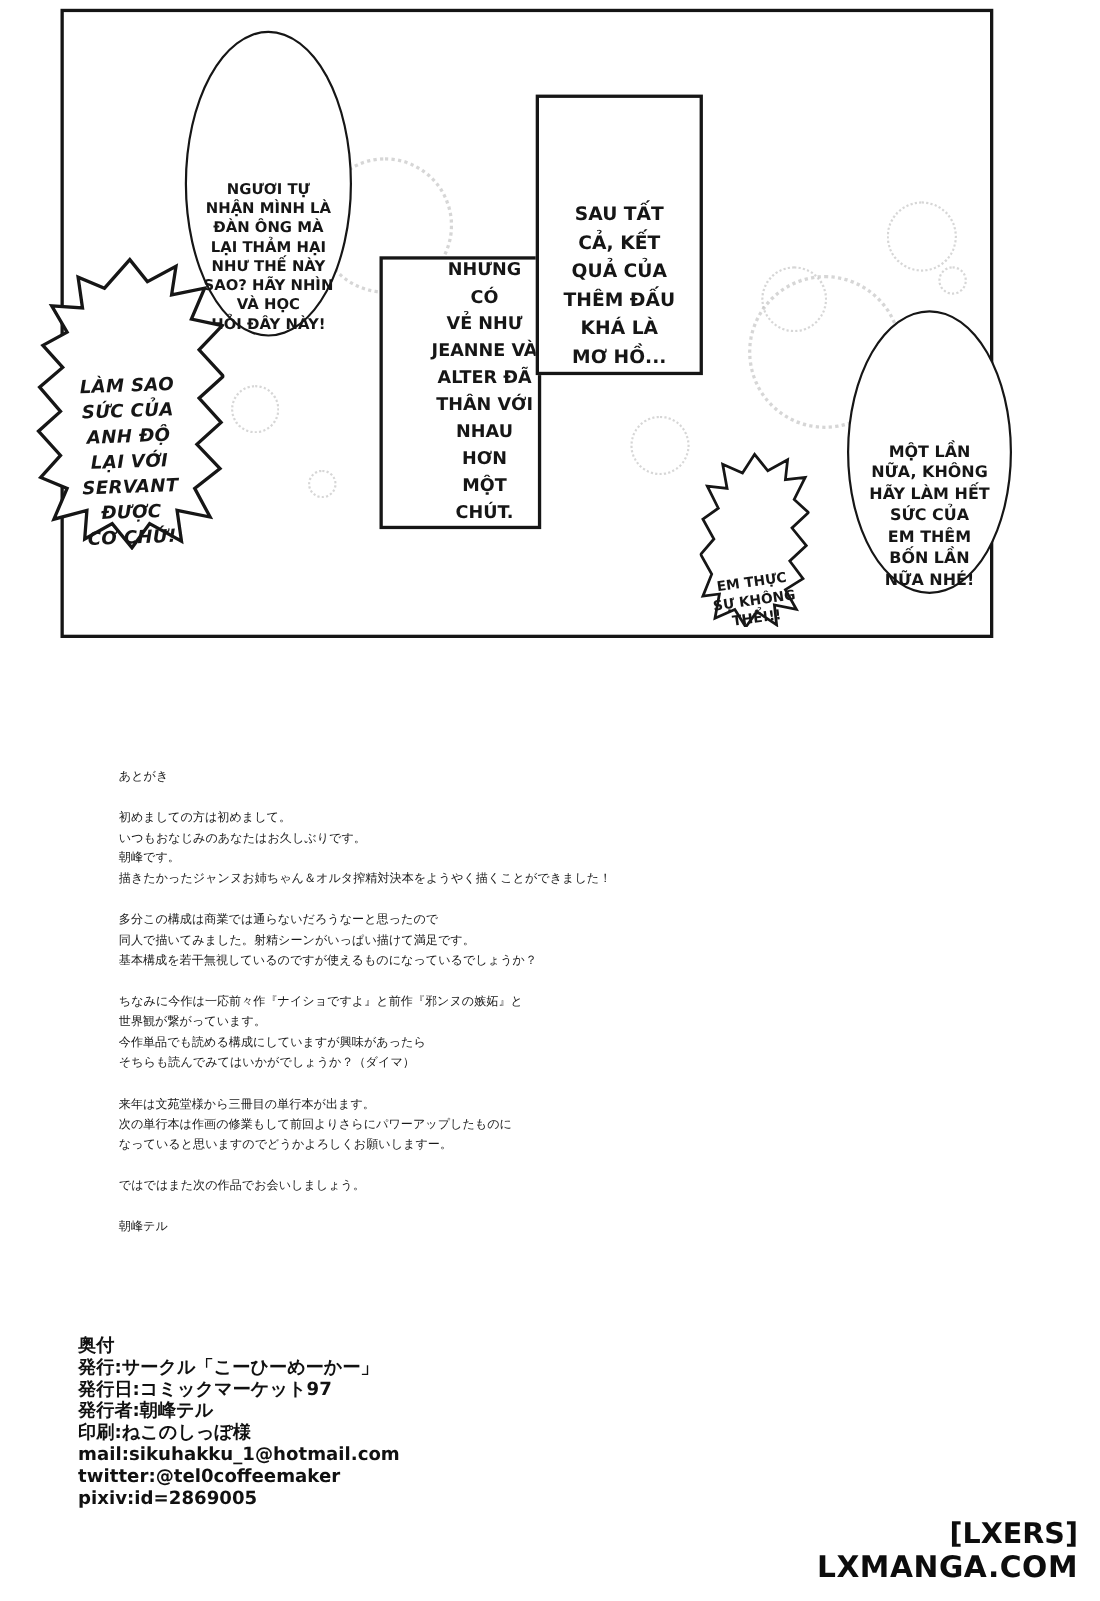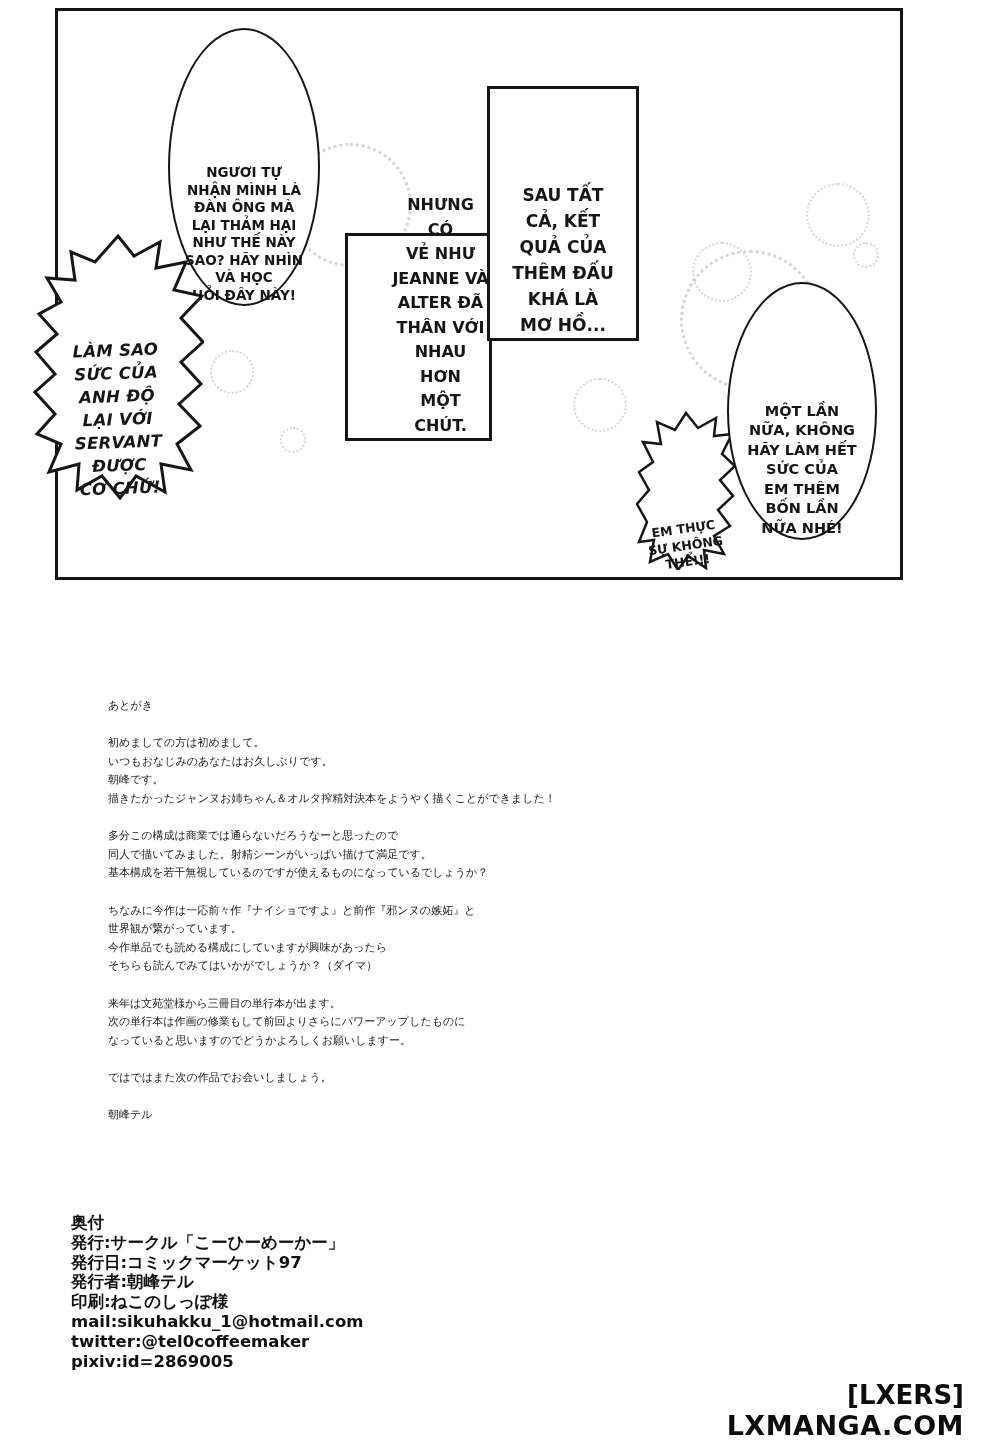--- a/index.html
+++ b/index.html
@@ -26,42 +26,42 @@
   .burst   { background:transparent; border:none; }
   .burst svg { position:absolute; inset:0; width:100%; height:100%; }
   .burst .btext { position:relative; }
 
   .b-ellipse-left { left:168px; top:28px; width:152px; height:278px; }
   .b-ellipse-left .btext { font-size:13.5px; line-height:17.5px; }
 
   .b-burst-left { left:32px; top:232px; width:172px; height:268px; }
   .b-burst-left .btext { font-size:16.5px; line-height:23px; font-style:italic; transform:rotate(-2deg); letter-spacing:.3px; }
 
-  .b-rect-center { left:345px; top:233px; width:147px; height:208px;padding-left:44px; }
+  .b-rect-center { left:345px; top:233px; width:147px; height:248px;padding-left:44px; }
   .b-rect-center .btext { font-size:16px; line-height:24.5px; }
 
   .b-rect-top { left:487px; top:86px; width:152px; height:255px; }
   .b-rect-top .btext { font-size:17px; line-height:26px; }
 
   .b-burst-small { left:636px; top:410px; width:100px; height:160px; }
   .b-burst-small .btext { font-size:12.5px; line-height:16.5px; transform:rotate(-8deg); }
 
-  .b-ellipse-right { left:727px; top:282px; width:150px; height:258px; }
+  .b-ellipse-right { left:770px; top:282px; width:150px; height:258px; }
   .b-ellipse-right .btext { font-size:14.5px; line-height:19.5px; }
 
   
   .afterword { position:absolute; left:108px; top:697px; width:800px;
                font-size:11px; line-height:18.6px; white-space:pre-line; color:#191919; }
 
   
   .colophon { position:absolute; left:71px; top:1213px; width:600px;
               font-size:16.5px; font-weight:bold; line-height:19.8px; white-space:pre-line; color:#111; }
 
   
-  .watermark { position:absolute; right:36px; bottom:14px; text-align:right;
+  .watermark { position:absolute; right:20px; bottom:14px; text-align:right;
                font-weight:bold; color:#0d0d0d; }
   .watermark .wm1 { font-size:26px; line-height:30px; }
   .watermark .wm2 { font-size:27px; line-height:31px; letter-spacing:.5px; }
 </style>
 </head>
 <body>
 
 <div class="page">
 
   <div class="panel">

